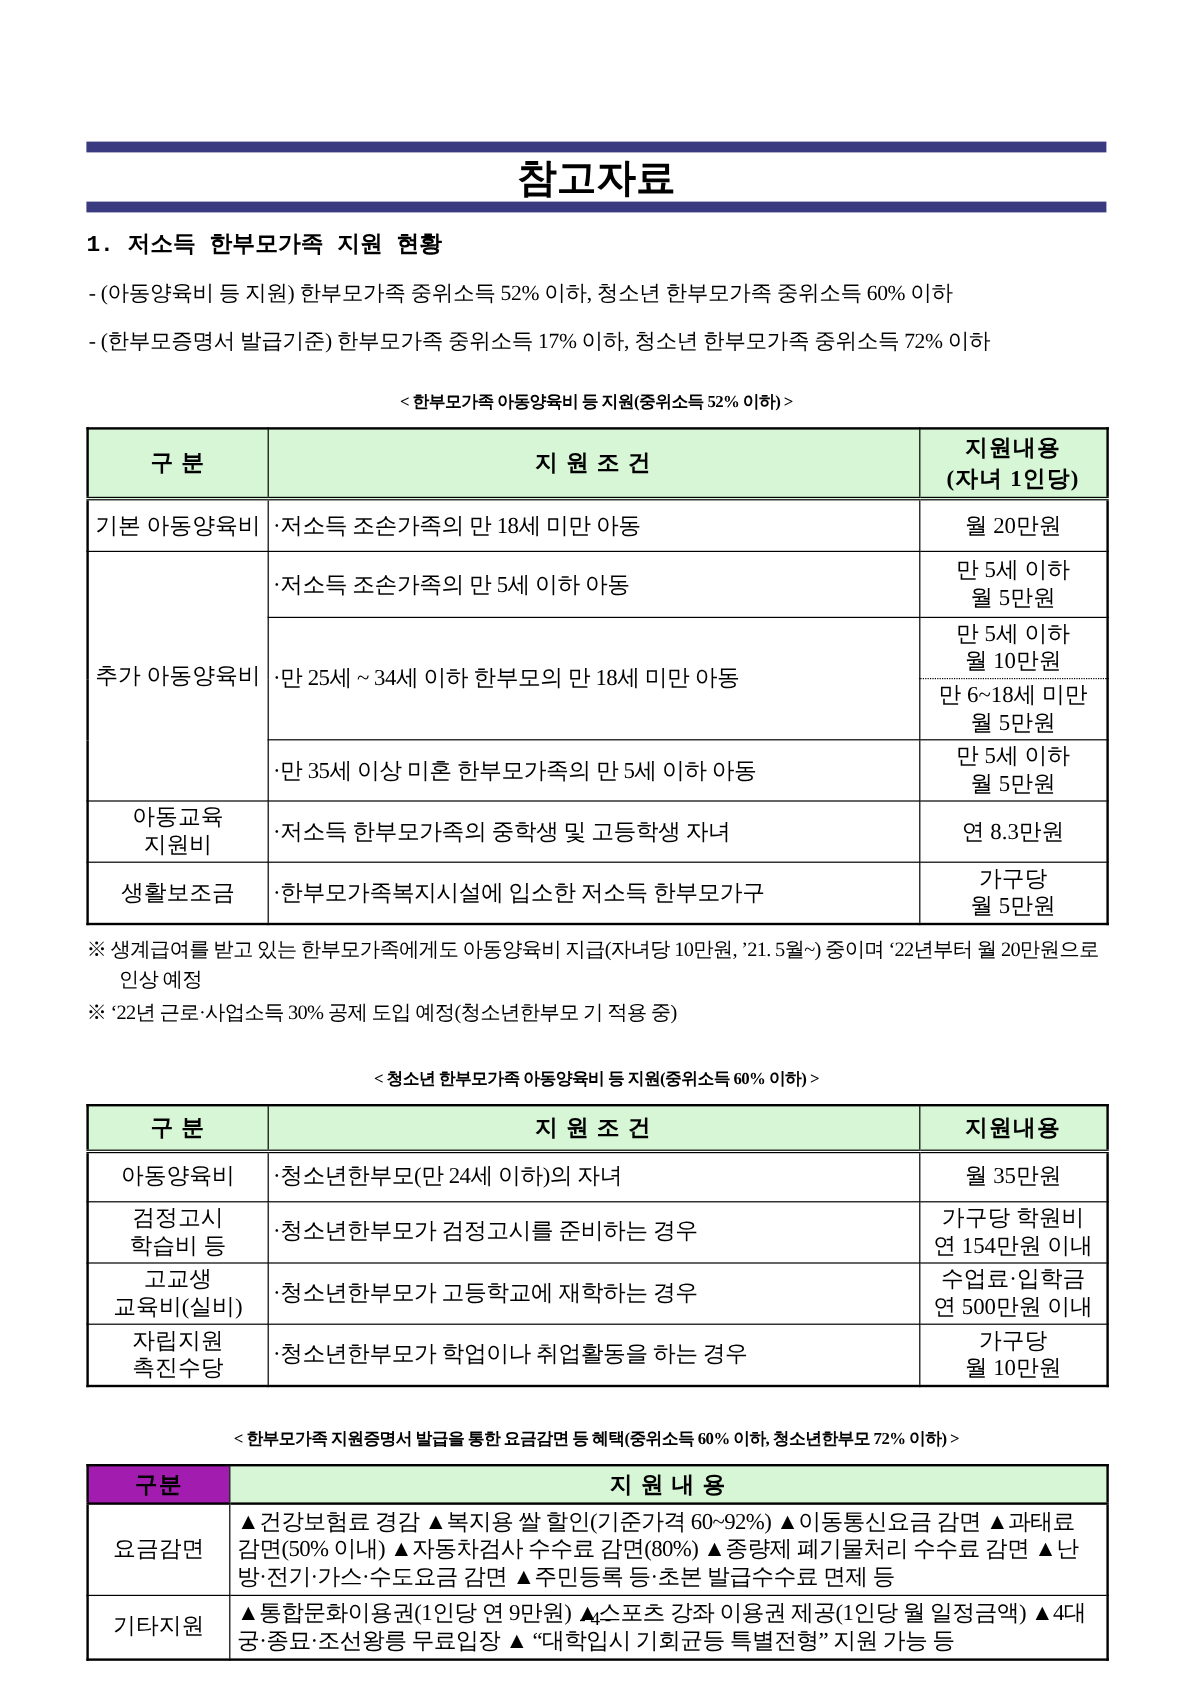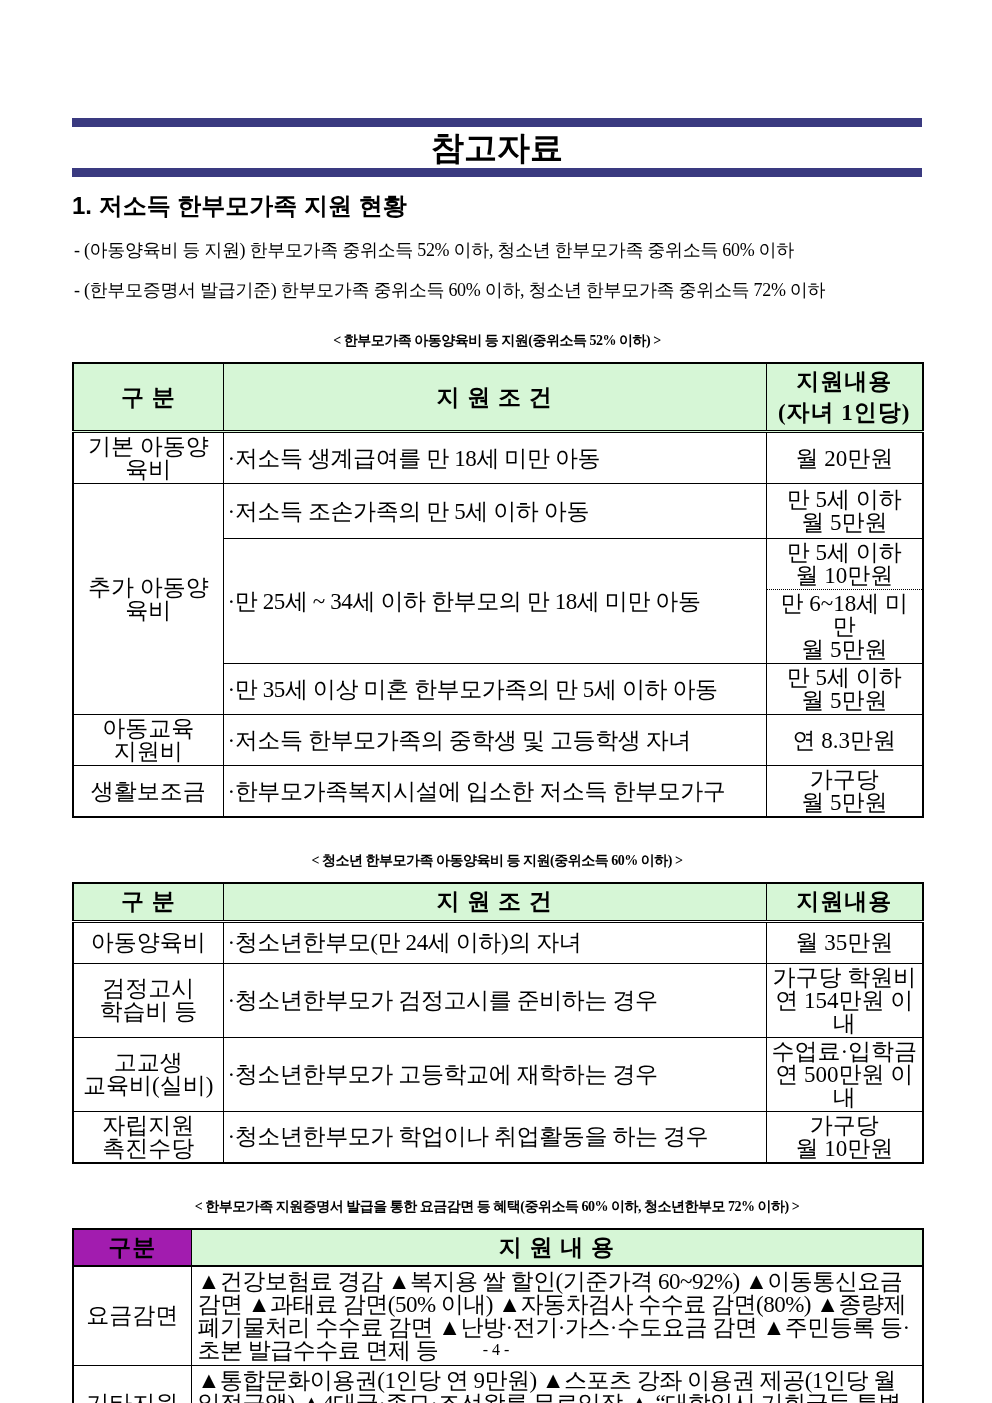--- a/index.html
+++ b/index.html
@@ -17,44 +17,44 @@
   .doc-title{
     text-align:center;
     font-family:"Liberation Sans","DejaVu Sans",sans-serif;
     font-weight:bold;
     font-size:33px;
     line-height:40px;
     margin:0;
     padding:1px 0 0 0;
   }
   .section-heading{
-    font-family:Liberation Sans, sans-serif;
-    font-weight:bold;
-    font-size:24px;
+    font-family:Liberation Mono, monospace;
+    font-weight:bold;
+    font-size:19px;
     margin:13px 0 12px 0;
   }
   .bullet{
     font-size:18px;
     line-height:24px;
     margin:16px 0 0 2px;
     letter-spacing:-0.3px;
   }
   .table-caption{
     text-align:center;
     font-weight:bold;
     font-size:14px;
     margin:30px 0 12px 0;
     letter-spacing:-0.5px;
   }
   .table-caption.tight{margin-top:34px;}
   table{
     border-collapse:collapse;
     width:850px;
     table-layout:fixed;
-    font-size:23px;
+    font-size:19px;
   }
   table, th, td{border:1px solid #000;}
   table{border:2px solid #000;}
   th{
     font-weight:bold;
     text-align:center;
     vertical-align:middle;
     border-bottom:3px double #000;
     letter-spacing:1px;
     white-space:pre-line;
@@ -99,41 +99,41 @@
 
 <div class="page">
   <div class="content">
 
     <div class="bar" style="background: rgb(58, 58, 128);"></div>
     <h1 class="doc-title">참고자료</h1>
     <div class="bar" style="background: rgb(58, 58, 128);"></div>
 
     <h2 class="section-heading">1. 저소득 한부모가족 지원 현황</h2>
     <p class="bullet">- (아동양육비 등 지원) 한부모가족 중위소득 52% 이하, 청소년 한부모가족 중위소득 60% 이하</p>
-    <p class="bullet">- (한부모증명서 발급기준) 한부모가족 중위소득 60% 이하, 청소년 한부모가족 중위소득 72% 이하</p>
+    <p class="bullet">- (한부모증명서 발급기준) 한부모가족 중위소득 17% 이하, 청소년 한부모가족 중위소득 72% 이하</p>
 
     <p class="table-caption">&lt; 한부모가족 아동양육비 등 지원(중위소득 52% 이하) &gt;</p>
     <table>
       <colgroup>
         <col style="width:150px">
           <col style="width:543px">
           <col style="width:157px">
       </colgroup>
       <thead>
         <tr style="height:55px">
           <th style="background: rgb(214, 246, 214);">구  분</th>
           <th style="background: rgb(214, 246, 214);">지 원 조 건</th>
           <th style="background: rgb(214, 246, 214);">지원내용
 (자녀 1인당)</th>
         </tr>
       </thead>
       <tbody>
         <tr style="height:44px">
           <td class="c1">기본 아동양육비</td>
-          <td class="c2">·저소득 생계급여를 만 18세 미만 아동</td>
+          <td class="c2">·저소득 조손가족의 만 18세 미만 아동</td>
           <td class="c3">월 20만원</td>
         </tr>
         <tr style="height:55px">
           <td class="c1" rowspan="4">추가 아동양육비</td>
           <td class="c2">·저소득 조손가족의 만 5세 이하 아동</td>
           <td class="c3">만 5세 이하
 월 5만원</td>
         </tr>
         <tr style="height:43px">
           <td class="c2" rowspan="2">·만 25세 ~ 34세 이하 한부모의 만 18세 미만 아동</td>
@@ -156,20 +156,24 @@
           <td class="c3">연 8.3만원</td>
         </tr>
         <tr style="height:48px">
           <td class="c1">생활보조금</td>
           <td class="c2">·한부모가족복지시설에 입소한 저소득 한부모가구</td>
           <td class="c3">가구당
 월 5만원</td>
         </tr>
       </tbody>
     </table>
+    <div class="notes">
+      <p class="note-line">※ 생계급여를 받고 있는 한부모가족에게도 아동양육비 지급(자녀당 10만원, ’21. 5월~) 중이며 ‘22년부터 월 20만원으로 인상 예정</p>
+      <p class="note-line">※ ‘22년 근로·사업소득 30% 공제 도입 예정(청소년한부모 기 적용 중)</p>
+    </div>
 
     <p class="table-caption tight">&lt; 청소년 한부모가족 아동양육비 등 지원(중위소득 60% 이하) &gt;</p>
     <table>
       <colgroup>
         <col style="width:150px">
           <col style="width:543px">
           <col style="width:157px">
       </colgroup>
       <thead>
         <tr style="height:38px">

